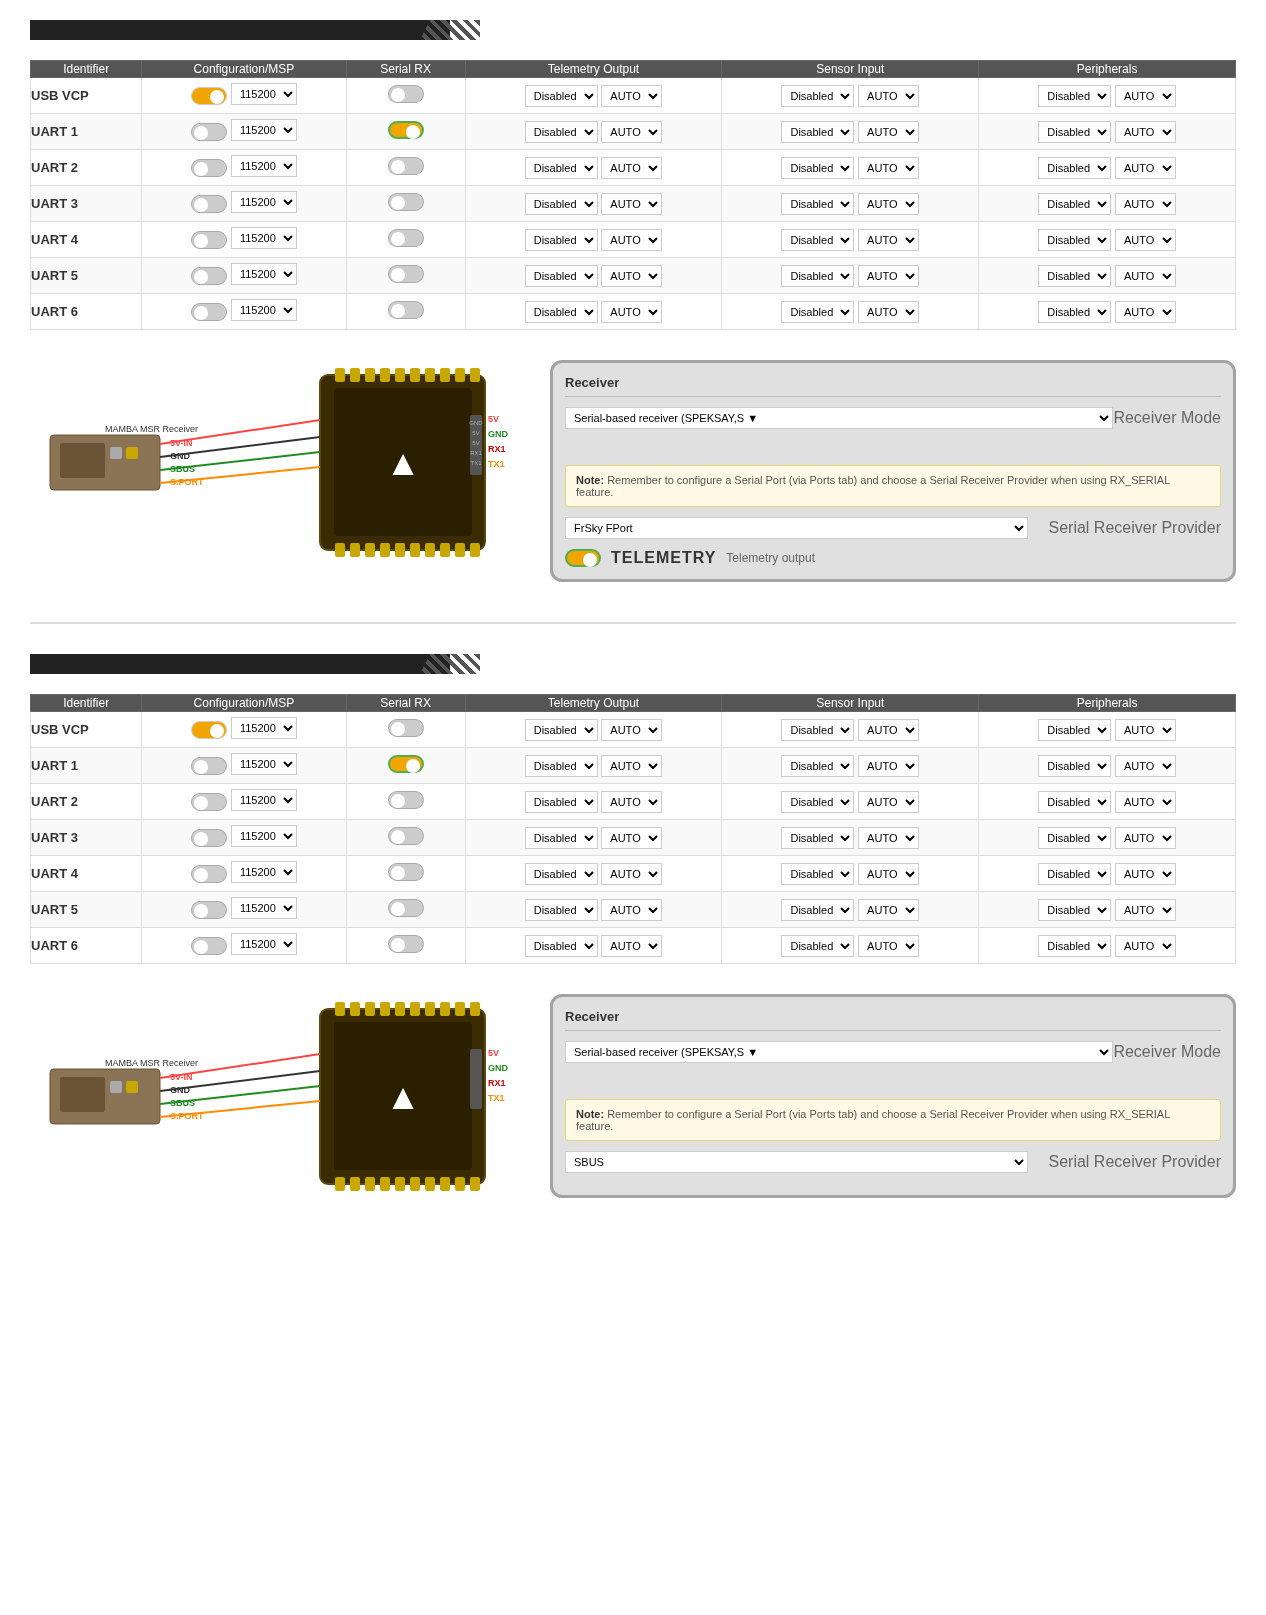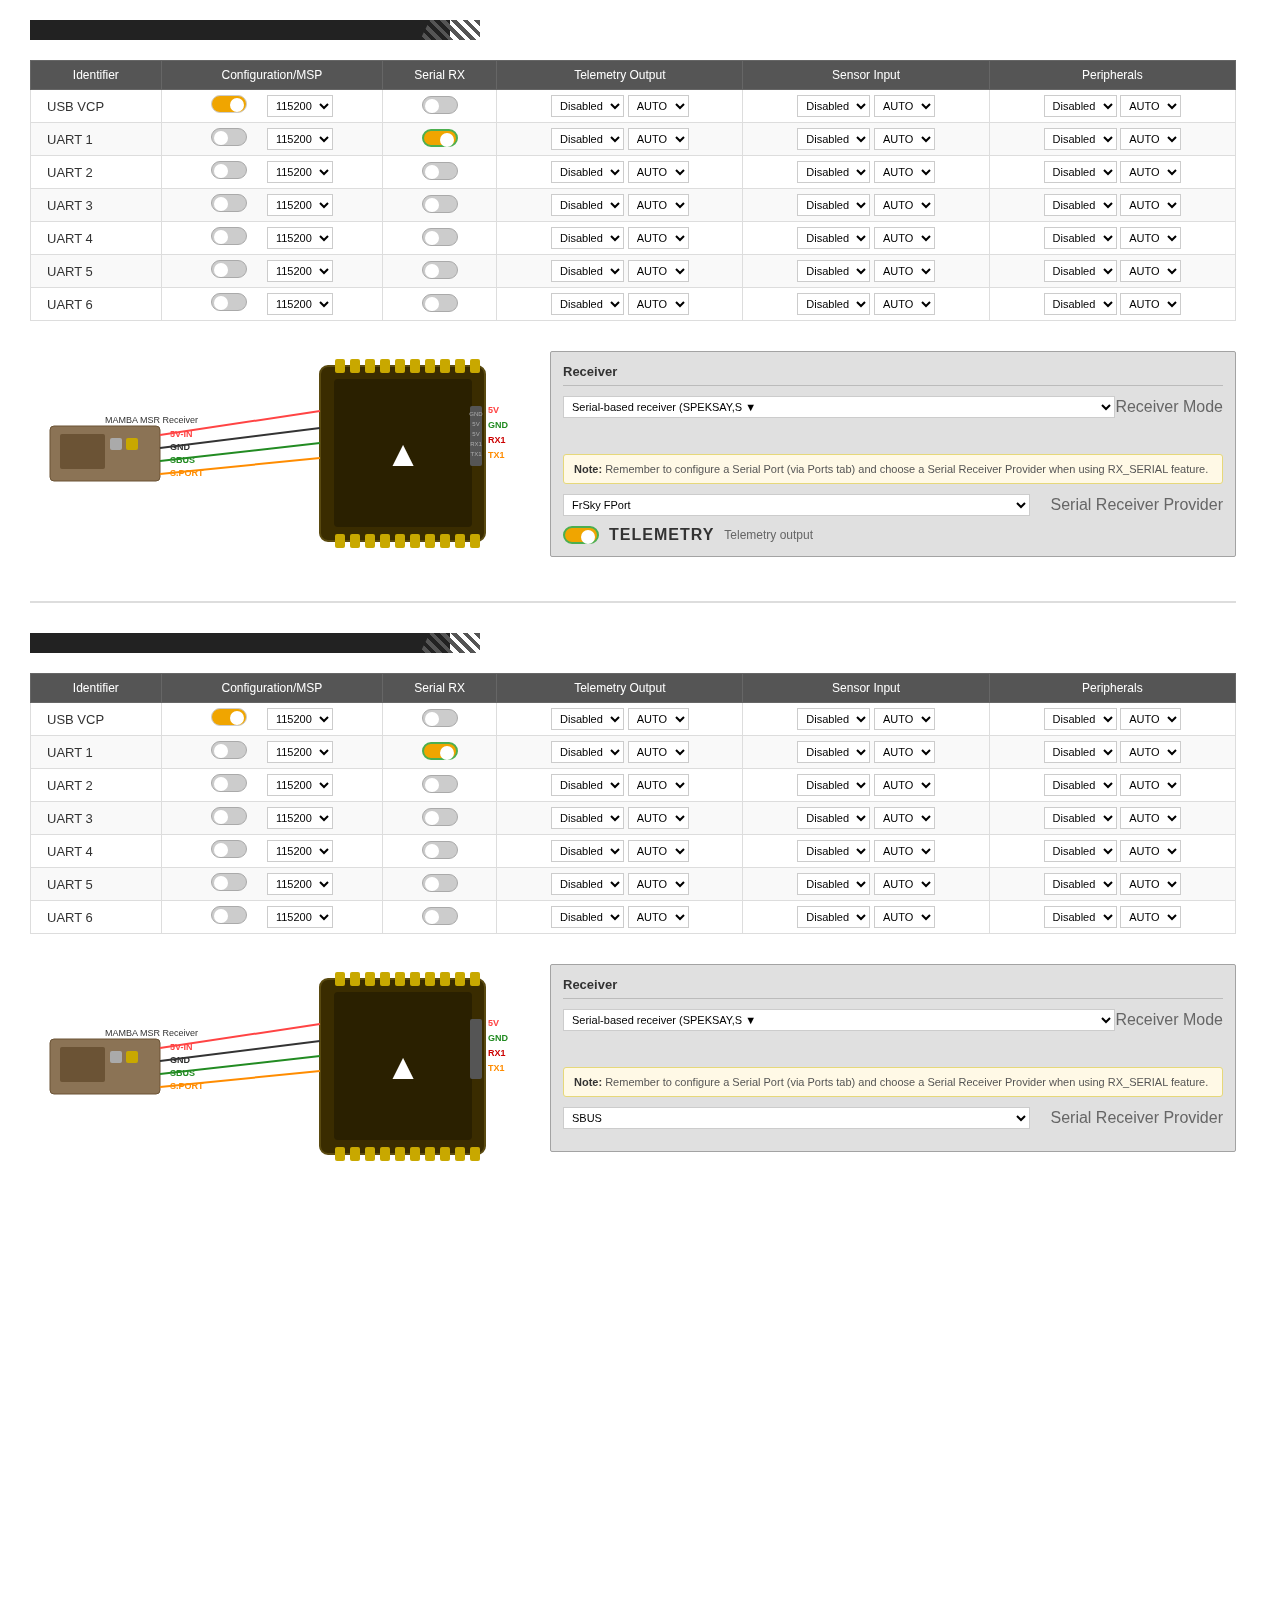--- a/index.html
+++ b/index.html
@@ -49,48 +49,48 @@
 
     
     .ports-table {
       width: 100%;
       border-collapse: collapse;
       margin-bottom: 30px;
     }
     .ports-table th {
       background: #555;
       color: #fff;
-      padding: 7px 10px;
+      padding: 1px 10px;
       text-align: center;
       font-weight: normal;
       font-size: 12px;
       border: 1px solid #666;
     }
     .ports-table td {
       border: 1px solid #ddd;
       padding: 5px 8px;
       text-align: center;
       background: #fff;
       vertical-align: middle;
     }
     .ports-table tr:nth-child(even) td {
       background: #f9f9f9;
     }
     .ports-table td:first-child {
       text-align: left;
-      font-weight: normal;
+      font-weight: bold;
       color: #333;
-      padding-left: 16px;
+      padding-left: 0;
     }
 
     
     .toggle-wrap {
       display: inline-flex;
-      align-items: flex-start;
-      gap: 20px;
+      align-items: flex-end;
+      gap: 4px;
     }
     .toggle {
       width: 36px;
       height: 18px;
       border-radius: 9px;
       position: relative;
       display: inline-block;
       cursor: pointer;
     }
     .toggle.off {
@@ -143,22 +143,22 @@
       left: 0; top: 0;
       width: 100%;
       height: 100%;
       pointer-events: none;
     }
 
     
     .receiver-panel {
       flex: 1;
       background: #e0e0e0;
-      border: 1px solid #a3a3a3;
-      border-radius: 2px;
+      border: 3px solid #a3a3a3;
+      border-radius: 12px;
       padding: 12px;
       min-width: 380px;
     }
     .receiver-panel h3 {
       font-size: 13px;
       font-weight: bold;
       color: #333;
       margin-bottom: 10px;
       border-bottom: 1px solid #bbb;
       padding-bottom: 6px;

